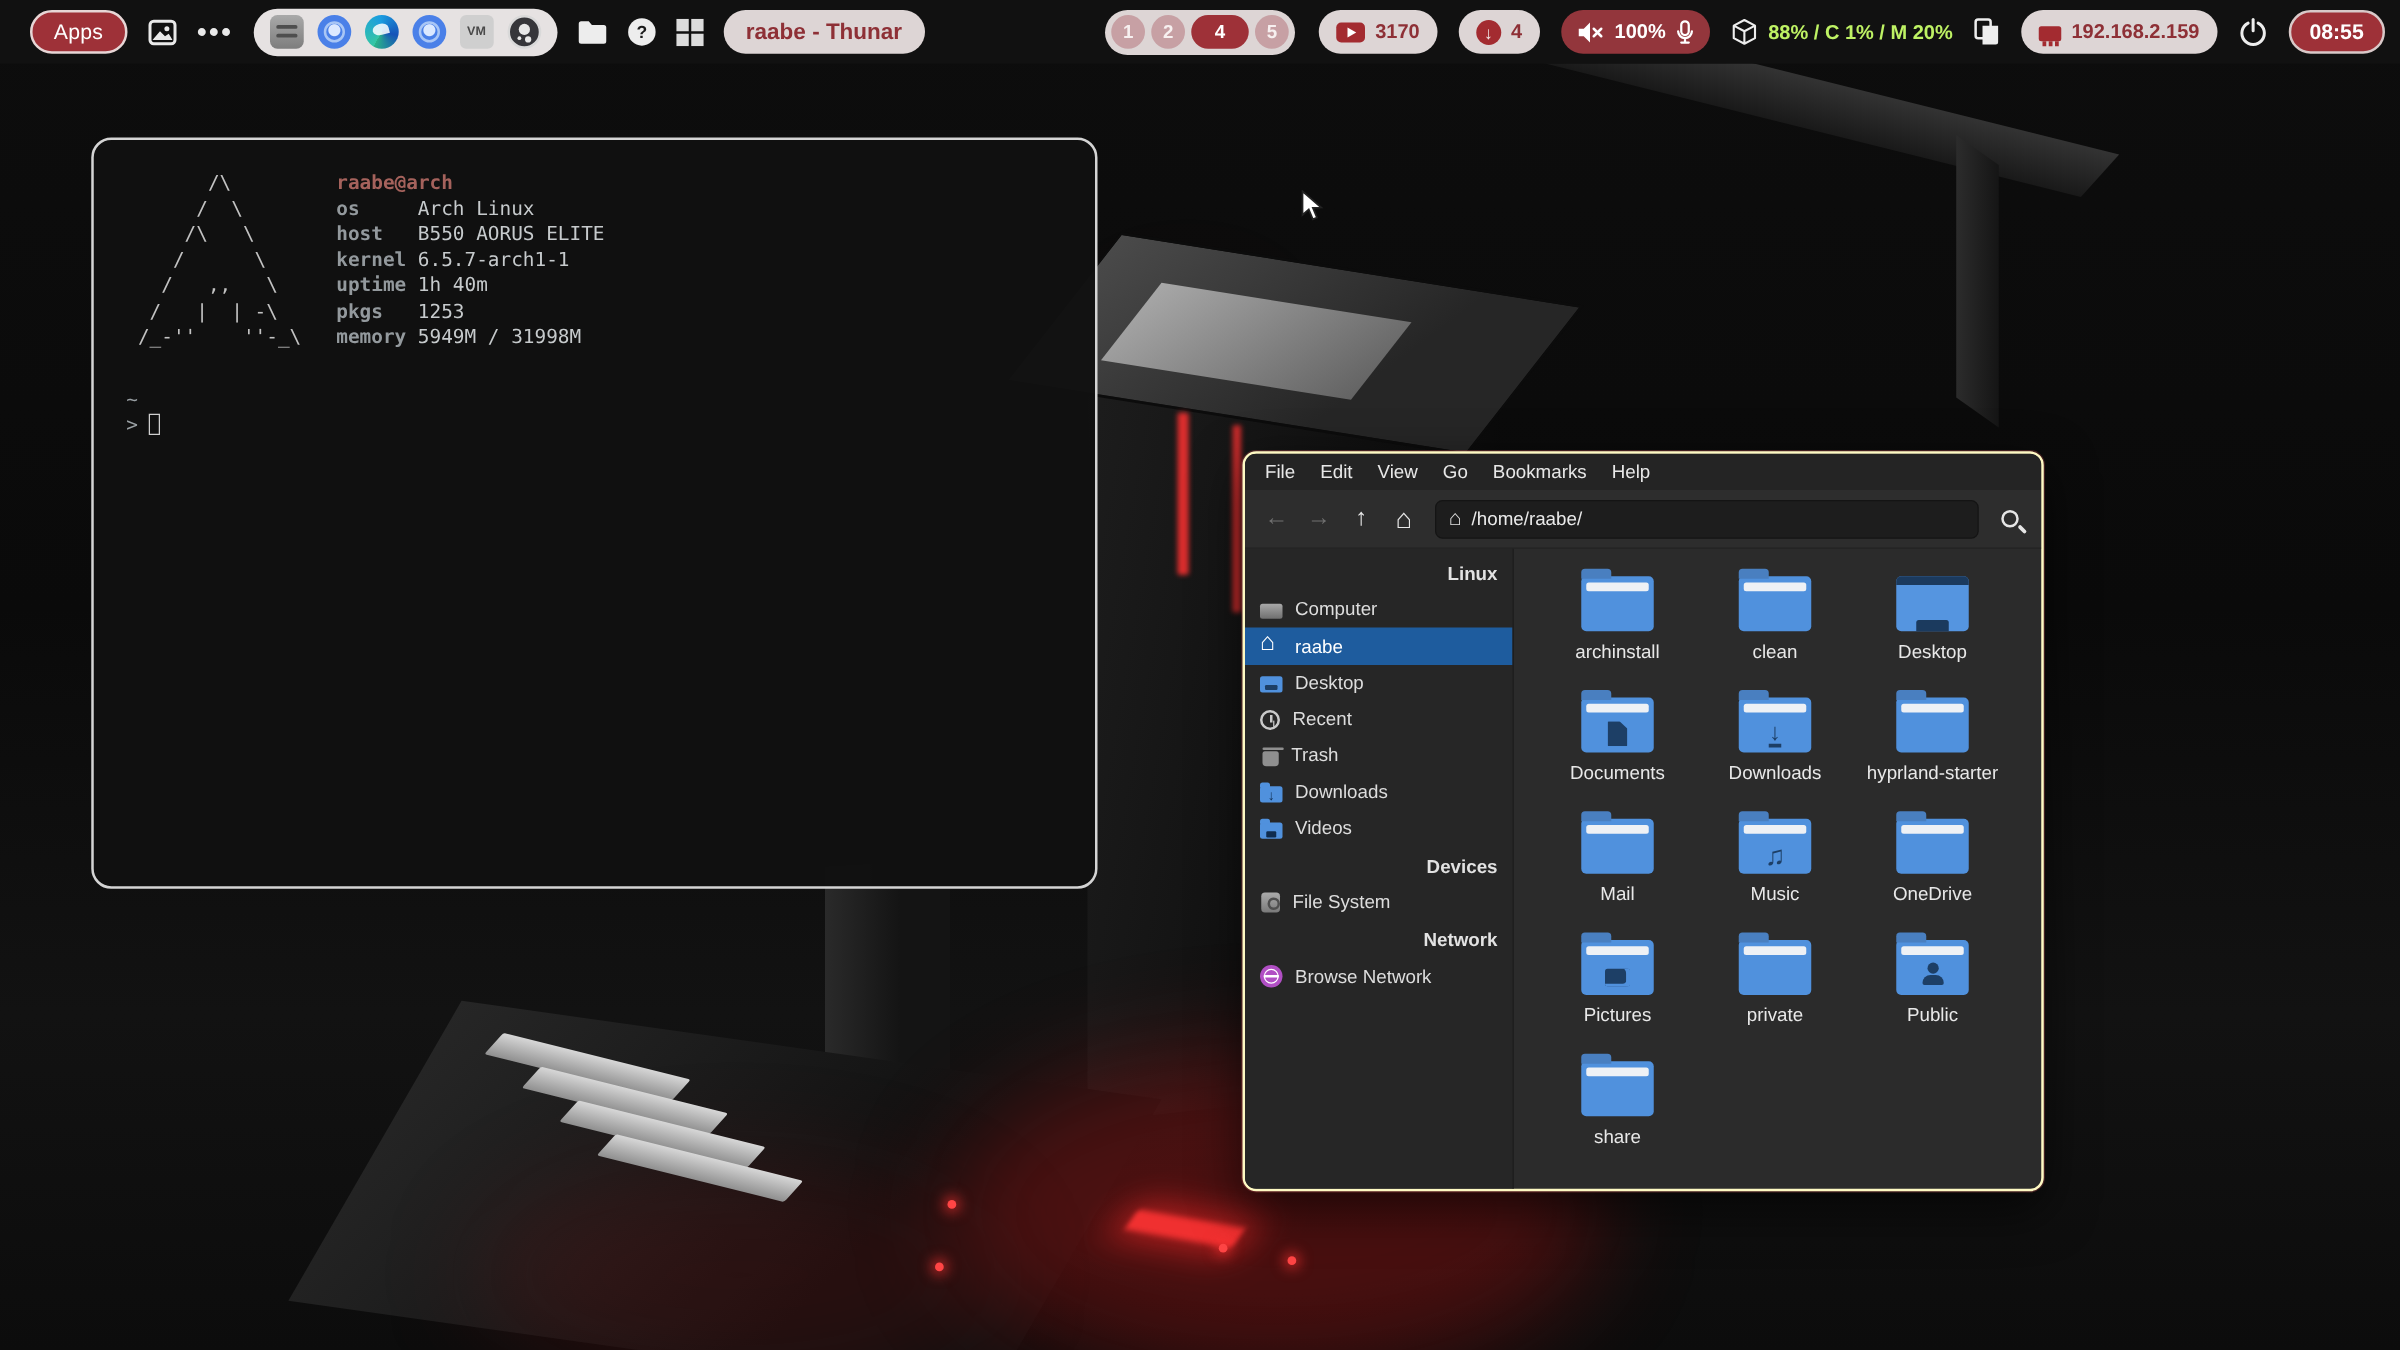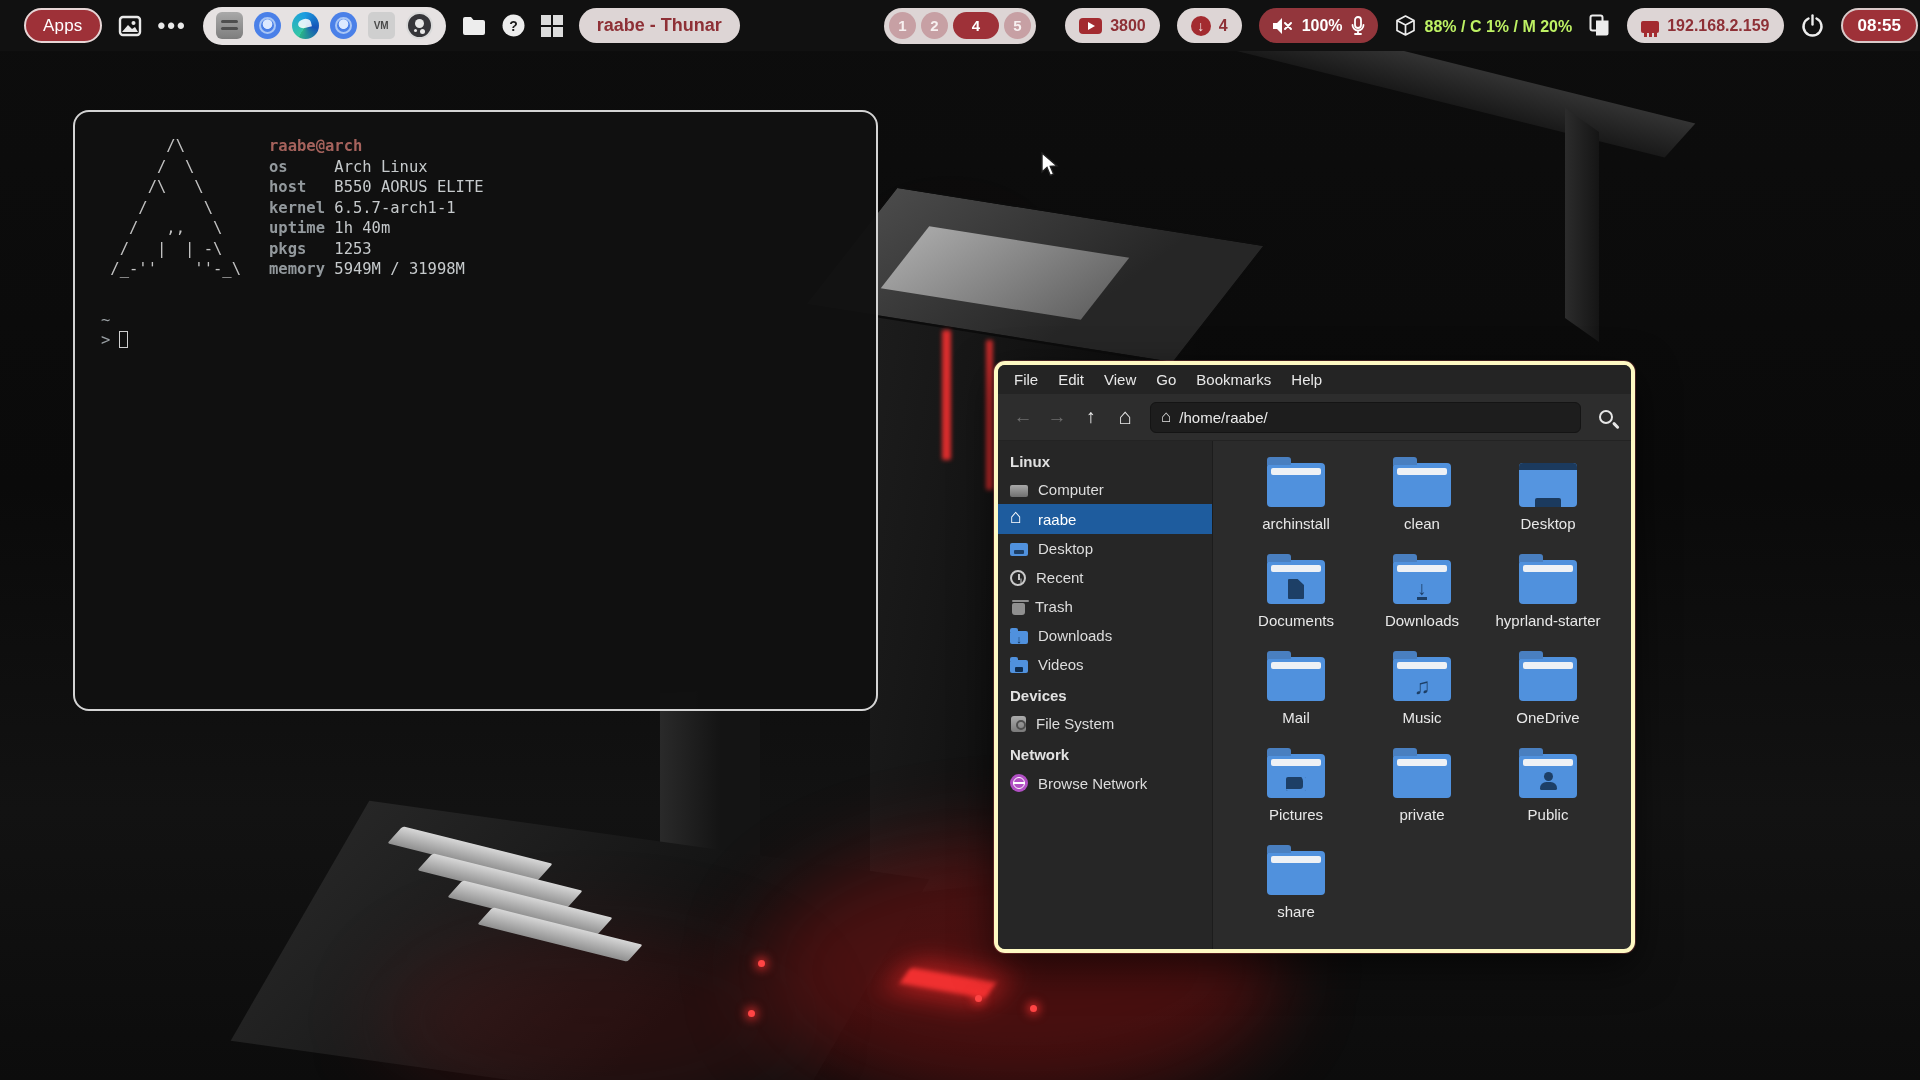--- a/index.html
+++ b/index.html
@@ -35,21 +35,21 @@
   .g3 { left:380px; top:930px; width:420px; height:180px; background:rgba(160,10,10,.16); }
   .redstrip { background:#f03030; filter:blur(2px); border-radius:2px; }
   .rs1 { left:905px; top:975px; width:86px; height:16px; transform:skew(-35deg,10deg); box-shadow:0 0 26px 8px rgba(255,40,40,.55); }
   .rs2 { left:942px; top:330px; width:9px; height:130px; opacity:.9; }
   .rs3 { left:986px; top:340px; width:7px; height:150px; opacity:.8; }
   .rdot { width:7px; height:7px; border-radius:50%; background:#ff4545; box-shadow:0 0 10px 3px rgba(255,50,50,.7); }
 
   
   #bar { position:absolute; left:0; top:0; width:1920px; height:51px; z-index:10;
       background:#111111; display:flex; align-items:center; justify-content:space-between;
-      padding:0 2px 0 24px; }
+      padding:0 12px 0 24px; }
   .bar-group { display:flex; align-items:center; gap:16px; }
   .bar-center { position:absolute; left:50%; top:0; height:51px; transform:translateX(-50%);
       display:flex; align-items:center; }
   .pill { height:35px; border-radius:999px; display:flex; align-items:center; }
   .pill-light { background:#ddd5d5; color:#8e3036; font-weight:bold; }
   .pill-red { background:#9e3138; color:#fff; font-weight:bold; }
   #apps-btn { padding:0 17px; font-size:17px; letter-spacing:.2px;
       border:2px solid #e7d6d6; background:#9e3138; color:#fff; }
   #window-title { padding:0 18px; font-size:18px; }
   
@@ -102,23 +102,23 @@
   .fetch-user { color:#a5625c; font-weight:bold; }
   .fetch-row .lbl { display:inline-block; width:7ch; font-weight:bold; color:#93999d; }
   .fetch-row .val { color:#c6cacc; }
   #prompt { margin-top:30px; }
   .prompt-sym { color:#9aa0a4; }
   .cursor { display:inline-block; width:9px; height:17px; border:1.5px solid #cfcfcf;
       margin-left:9px; vertical-align:-3px; }
 
   
   #thunar { position:absolute; left:994px; top:361px; width:641px; height:592px; z-index:6;
-      background:#2b2b2b; border:4px solid #fef9c3; border-radius:11px; overflow:hidden;
+      background:#2b2b2b; border:2px solid #fef9c3; border-radius:11px; overflow:hidden;
       display:flex; flex-direction:column; color:#e6e6e6; font-size:15px;
-      box-shadow:0 0 0 1px rgba(179,74,78,.35), 0 14px 40px rgba(0,0,0,.6); }
+      box-shadow:0 0 0 1px rgba(179,74,78,.35), 0 14px 40px rgba(0,0,0,.6);text-align:right; }
   #menubar { height:29px; background:#242424; display:flex; align-items:center;
       padding:0 6px; flex:none; }
   .menu-item { padding:0 10px; height:100%; display:flex; align-items:center; color:#e8e8e8; }
   #toolbar { height:47px; background:#2d2d2d; display:flex; align-items:center;
       padding:0 10px; gap:4px; flex:none; border-bottom:1px solid #232323; }
   .tbtn { width:30px; height:30px; display:flex; align-items:center; justify-content:center;
       font-size:19px; color:#e8e8e8; border-radius:4px; }
   .tbtn.disabled { color:#6f6f6f; }
   #pathbar { flex:1; height:31px; margin:0 6px; background:#1d1d1d; border:1px solid #141414;
       border-radius:6px; display:flex; align-items:center; padding:0 10px; gap:8px; }
@@ -264,21 +264,21 @@
     <span class="ws">1</span>
         <span class="ws">2</span>
         <span class="ws active">4</span>
         <span class="ws">5</span>
       </div>
   </div>
 
   <div class="bar-group" style="gap:17px;">
     <div class="pill pill-light mod">
       <span class="yt-badge"></span>
-      <span class="mod-text">3800</span>
+      <span class="mod-text">3170</span>
     </div>
     <div class="pill pill-light mod">
       <span class="dl-badge"></span>
       <span class="mod-text">4</span>
     </div>
     <div class="pill" id="volume-pill">
       <svg class="ic" width="22" height="18" viewBox="0 0 22 18">
           <path d="M1 6 h4 l5-5 v16 l-5-5 H1 Z" fill="#fff"></path>
           <path d="M13 6 l6 6 M19 6 l-6 6" stroke="#fff" stroke-width="2" stroke-linecap="round"></path>
         </svg>

